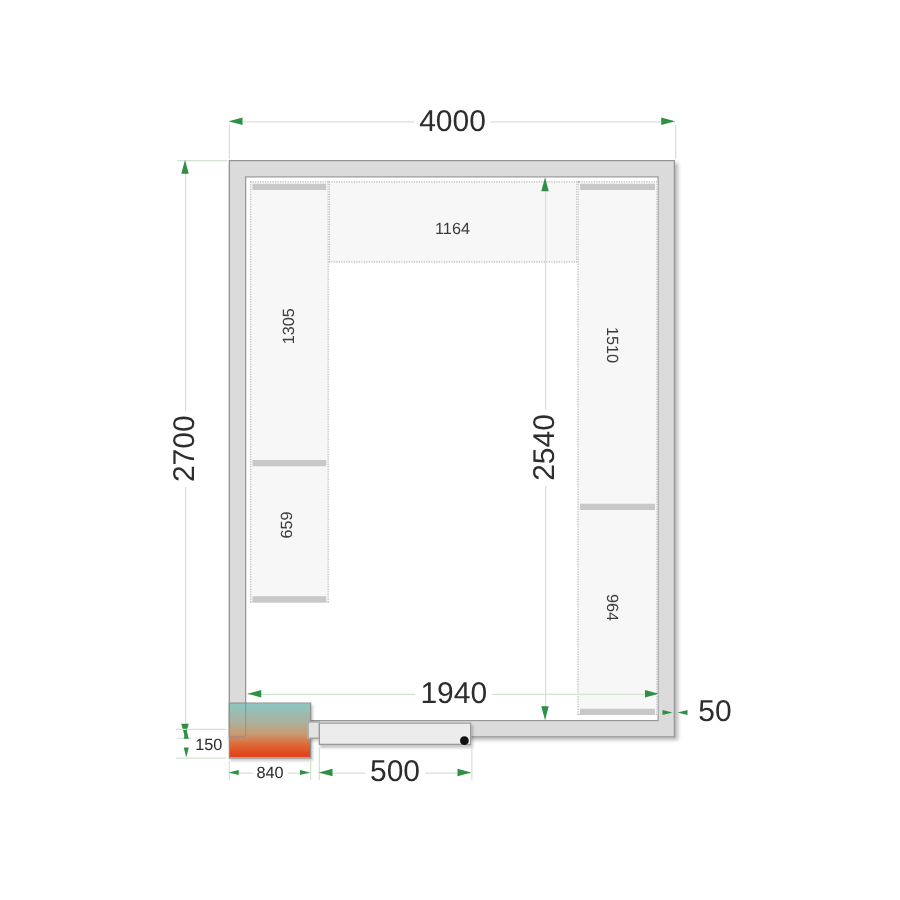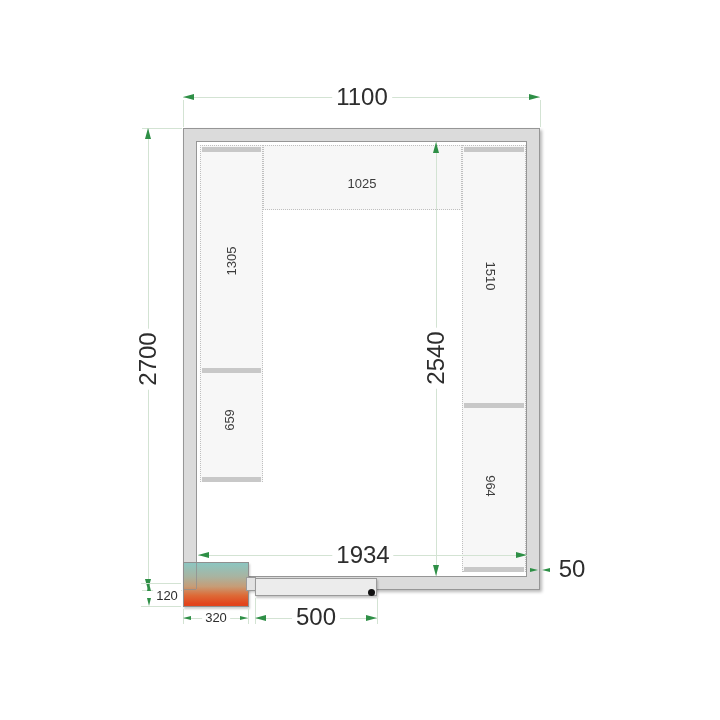--- a/index.html
+++ b/index.html
@@ -60,75 +60,75 @@
   <div class="shelf" style="left:263px;top:145px;width:199px;height:65px"></div>
   <div class="shelf" style="left:462px;top:145px;width:64px;height:427px"></div>
 
   <div class="bar" style="left:202px;top:147px;width:59px;height:5px"></div>
   <div class="bar" style="left:202px;top:368px;width:59px;height:5px"></div>
   <div class="bar" style="left:202px;top:477px;width:59px;height:5px"></div>
   <div class="bar" style="left:464px;top:147px;width:60px;height:5px"></div>
   <div class="bar" style="left:464px;top:403px;width:60px;height:5px"></div>
   <div class="bar" style="left:464px;top:567px;width:60px;height:5px"></div>
 
-  <div class="slab" style="left:362px;top:183px">1025</div>
+  <div class="slab" style="left:362px;top:183px">1164</div>
   <div class="slab ccw" style="left:231px;top:261px">1305</div>
   <div class="slab ccw" style="left:229px;top:420px">659</div>
   <div class="slab cw" style="left:490px;top:276px">1510</div>
   <div class="slab cw" style="left:490px;top:486px">964</div>
 
   <div class="unit" style="left:183px;top:562px;width:66px;height:45px"></div>
   <div class="cornerline" style="left:196px;top:562px;width:1px;height:27px"></div>
   <div class="cornerline" style="left:184px;top:589px;width:12px;height:1px"></div>
 
   <div class="jamb" style="left:246px;top:577px;width:10px;height:14px"></div>
   <div class="leaf" style="left:255px;top:578px;width:122px;height:18px"></div>
   <div class="knob" style="left:368px;top:589px"></div>
 
   <div class="hline" style="left:183px;top:97px;width:357px"></div>
   <div class="vline" style="left:183px;top:100px;height:27px"></div>
   <div class="vline" style="left:540px;top:100px;height:27px"></div>
   <i class="ar ar-l" style="left:183px;top:94px"></i>
   <i class="ar ar-r" style="left:529px;top:94px"></i>
-  <div class="dim" style="left:362px;top:97px">1100</div>
+  <div class="dim" style="left:362px;top:97px">4000</div>
 
   <div class="vline" style="left:148px;top:128px;height:462px"></div>
   <div class="hline" style="left:142px;top:128px;width:40px"></div>
   <div class="hline" style="left:142px;top:590px;width:40px"></div>
   <i class="ar ar-u" style="left:145px;top:128px"></i>
   <i class="ar ar-d" style="left:145px;top:579px"></i>
   <div class="dim ccw" style="left:148px;top:359px">2700</div>
 
   <div class="vline" style="left:436px;top:142px;height:434px"></div>
   <i class="ar ar-u" style="left:433px;top:142px"></i>
   <i class="ar ar-d" style="left:433px;top:565px"></i>
   <div class="dim ccw" style="left:436px;top:358px">2540</div>
 
   <div class="hline" style="left:198px;top:555px;width:329px"></div>
   <i class="ar ar-l" style="left:198px;top:552px"></i>
   <i class="ar ar-r" style="left:516px;top:552px"></i>
-  <div class="dim" style="left:363px;top:555px">1934</div>
+  <div class="dim" style="left:363px;top:555px">1940</div>
 
   <i class="ar ar-r sm" style="left:530px;top:568px"></i>
   <i class="ar ar-l sm" style="left:542px;top:568px"></i>
   <div class="dim" style="left:572px;top:569px">50</div>
 
   <div class="hline" style="left:255px;top:618px;width:122px"></div>
   <div class="vline" style="left:255px;top:598px;height:26px"></div>
   <div class="vline" style="left:377px;top:598px;height:26px"></div>
   <i class="ar ar-l" style="left:255px;top:615px"></i>
   <i class="ar ar-r" style="left:366px;top:615px"></i>
   <div class="dim" style="left:316px;top:617px">500</div>
 
   <div class="hline" style="left:183px;top:618px;width:65px"></div>
   <div class="vline" style="left:183px;top:609px;height:15px"></div>
   <div class="vline" style="left:248px;top:609px;height:15px"></div>
   <i class="ar ar-l sm" style="left:183px;top:616px"></i>
   <i class="ar ar-r sm" style="left:240px;top:616px"></i>
-  <div class="dim small" style="left:216px;top:618px">320</div>
+  <div class="dim small" style="left:216px;top:618px">840</div>
 
   <div class="hline" style="left:141px;top:583px;width:40px"></div>
   <div class="hline" style="left:141px;top:606px;width:40px"></div>
   <i class="ar ar-u sm" style="left:147px;top:583px"></i>
   <i class="ar ar-d sm" style="left:147px;top:598px"></i>
-  <div class="dim small" style="left:167px;top:596px">120</div>
+  <div class="dim small" style="left:167px;top:596px">150</div>
 
 </div>
 
 </body></html>

